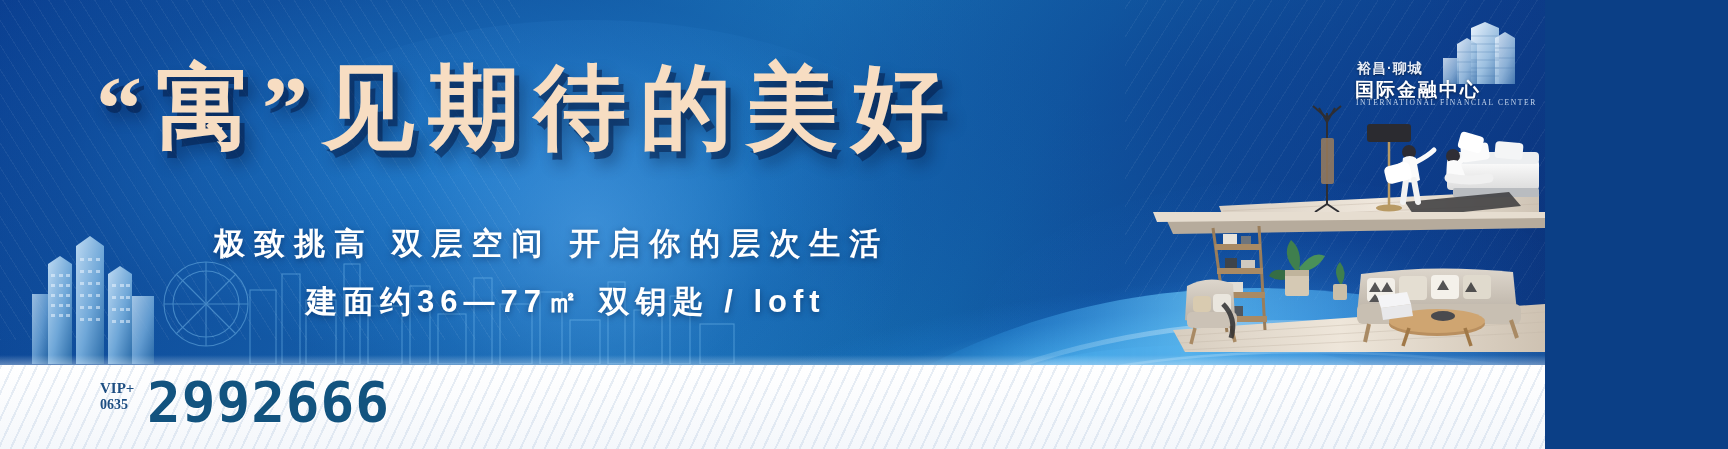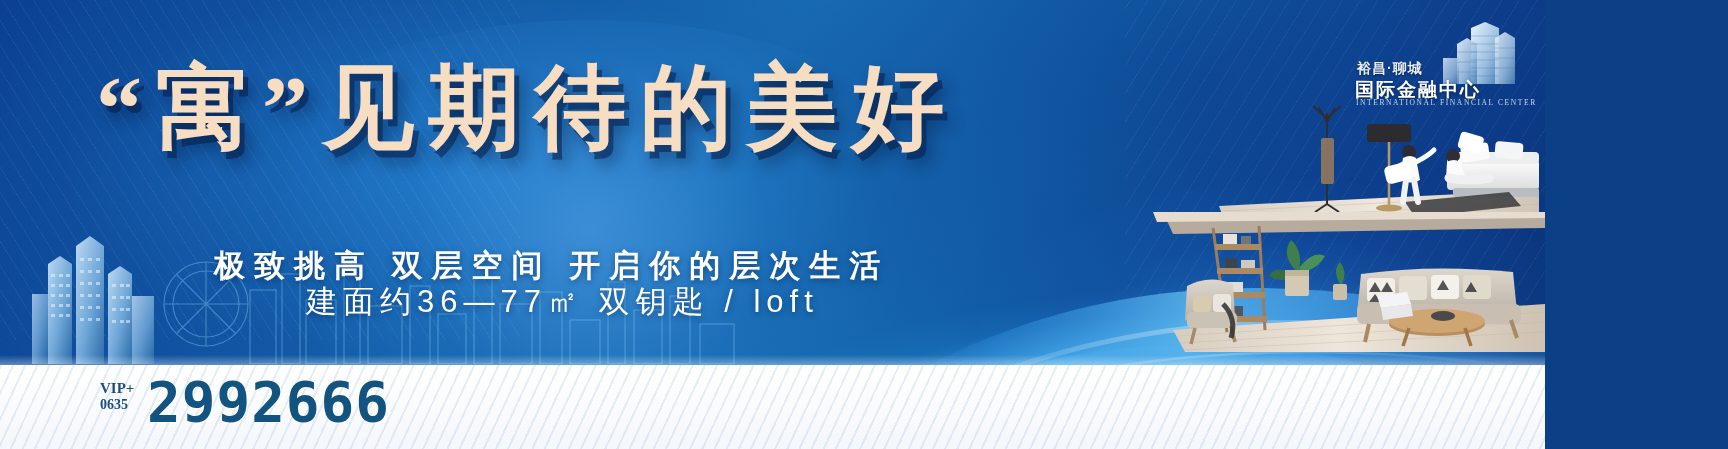--- a/index.html
+++ b/index.html
@@ -44,27 +44,27 @@
   
   .headline{
     position:absolute;left:96px;top:62px;width:1120px;
     font-family:"Liberation Serif","DejaVu Serif",serif;
     font-size:92px;line-height:1.0;font-weight:700;
     color:#f7ddc2;letter-spacing:14px;white-space:nowrap;
     text-shadow:5px 7px 0 rgba(6,30,72,0.55), 9px 12px 16px rgba(3,18,50,0.45);
   }
   
   .sub1{
-    position:absolute;left:214px;top:245px;
+    position:absolute;left:214px;top:223px;
     font-size:31px;letter-spacing:9px;color:#ffffff;font-weight:600;
     white-space:nowrap;text-shadow:0 2px 6px rgba(4,28,70,0.5);
   }
   .sub2{
     position:absolute;left:306px;top:281px;
-    font-size:31px;letter-spacing:6px;color:#ffffff;font-weight:400;
+    font-size:31px;letter-spacing:6px;color:#ffffff;font-weight:700;
     white-space:nowrap;text-shadow:0 2px 6px rgba(4,28,70,0.5);
   }
   
   .logo{position:absolute;right:20px;top:22px;width:176px;height:86px;}
   .logo .bldg{position:absolute;right:6px;top:0px;width:86px;height:62px;}
   .logo .ltop{
     position:absolute;left:8px;top:38px;color:#e8eef8;font-size:14px;
     letter-spacing:1px;white-space:nowrap;font-weight:600;
     text-shadow:0 1px 2px rgba(0,0,0,.5);
   }

